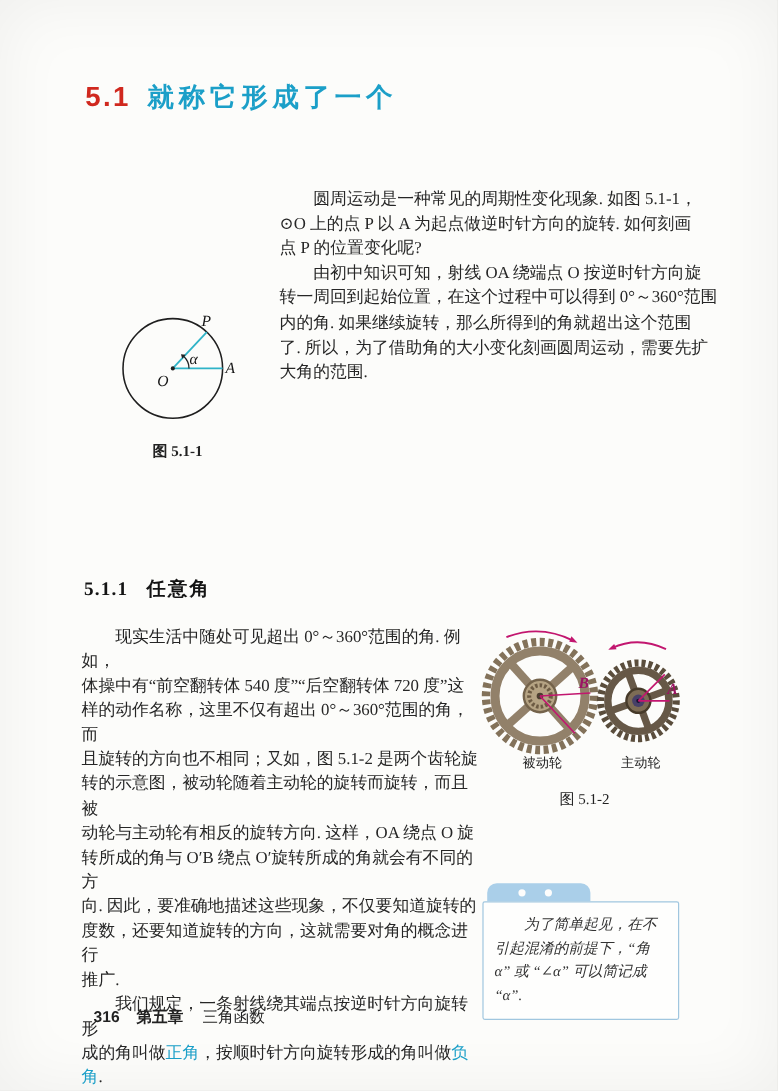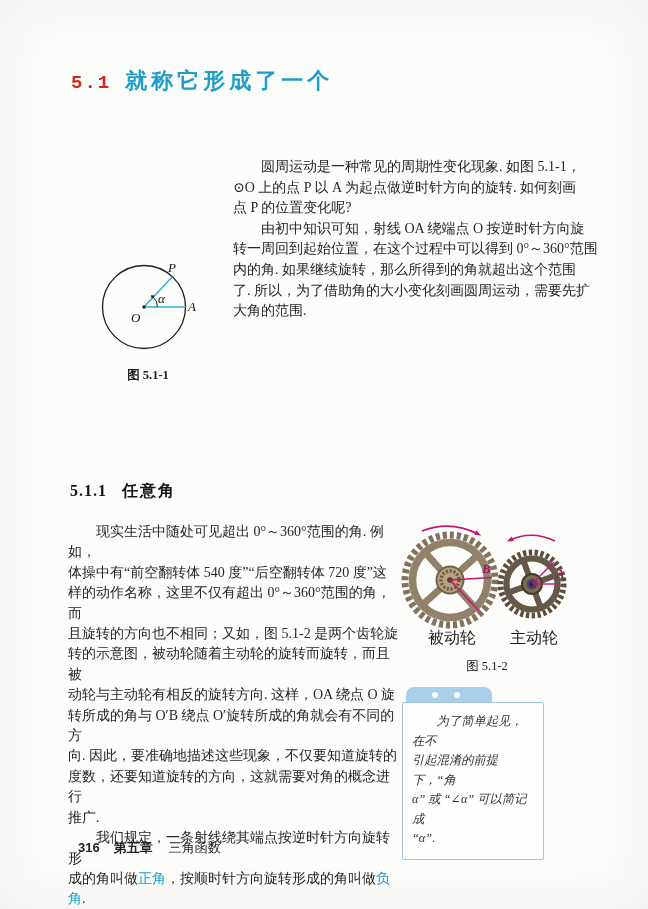--- a/index.html
+++ b/index.html
@@ -6,21 +6,21 @@
   .page {
     position:relative; width:648px; height:909px; margin:0 auto;
     background:#fcfcfa; overflow:hidden;
     box-shadow: inset 0 0 55px rgba(0,0,0,0.055);
     font-family:"Liberation Serif","DejaVu Serif",serif;
     color:#262626;
   }
   
   .title { position:absolute; left:71px; top:66px;
     font-family:"Liberation Sans","DejaVu Sans",sans-serif; font-weight:bold; }
-  .t-num  { font-size:19px; color:#d0281e; letter-spacing:2px; margin-right:14px;font-family:Liberation Mono, monospace; }
+  .t-num  { font-size:23px; color:#d0281e; letter-spacing:2px; margin-right:14px; }
   .t-text { font-size:22px; color:#1b9fc8; letter-spacing:4px; }
   
   .col-right { position:absolute; left:233px; top:157px; width:376px;
     font-size:14px; line-height:20.6px; }
   .col-left  { position:absolute; left:68px;  top:522px; width:334px;
     font-size:14px; line-height:20.4px; }
   .col-right p, .col-left p { margin:0; white-space:pre-line; }
   .hl { color:#1b9fc8; }
   
   .subsection { position:absolute; left:70px; top:481px; margin:0;
@@ -29,29 +29,29 @@
   .sh-title { font-family:"Liberation Sans","DejaVu Sans",sans-serif;
     margin-left:15px; letter-spacing:2px; }
   
   .fig1 { position:absolute; left:84px; top:254px; width:128px; margin:0; }
   .fig1 figcaption { text-align:center; font-size:12.5px; color:#222; margin-top:5px;font-weight:bold; }
   .figlabel { font-style:italic; font-size:13px; fill:#141414;
     font-family:"Liberation Serif","DejaVu Serif",serif; }
   
   .fig2 { position:absolute; left:398px; top:518px; width:220px; height:152px; margin:0; }
   .gear-label { position:absolute; top:110px; text-align:center;
-    font-size:16px; color:#1c1c1c; }
+    font-size:11px; color:#1c1c1c; }
   .gl-left  { left:12px; width:84px; }
   .gl-right { left:96px; width:80px; }
   .fig2 figcaption { position:absolute; top:140px; left:0; width:178px;
     text-align:center; font-size:12.5px; color:#222; }
   .maglabel { font-style:italic; font-size:13px; fill:#9c1464; font-weight:bold;
     font-family:"Liberation Serif","DejaVu Serif",serif; }
   
-  .note { position:absolute; left:402px; top:687px; width:142px; }
+  .note { position:absolute; left:402px; top:736px; width:164px; }
   .note-tab { margin-left:4px; width:86px; height:15px; background:#aacfe9;
     border-radius:8px 8px 0 0; display:flex; align-items:center;
     gap:16px; padding-left:26px; box-sizing:border-box; }
   .note-dot { width:6px; height:6px; border-radius:50%; background:#fdfdfc; }
   .note-card { border:1px solid #a0c6df; background:#fefefd; border-radius:2px;
     padding:9px 9px 10px; min-height:70px; box-sizing:border-box; }
   .note-card p { margin:0; font-style:italic; font-size:12.3px;
     line-height:19.5px; color:#333; white-space:pre-line; }
   
   .page-footer { position:absolute; left:78px; top:839px; font-size:13px; color:#222; }

